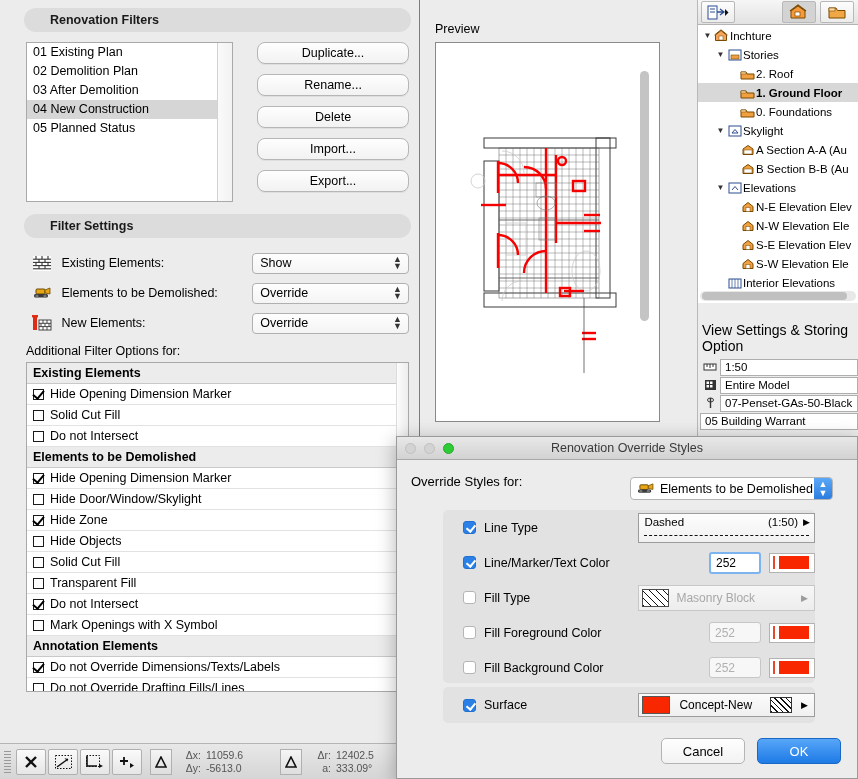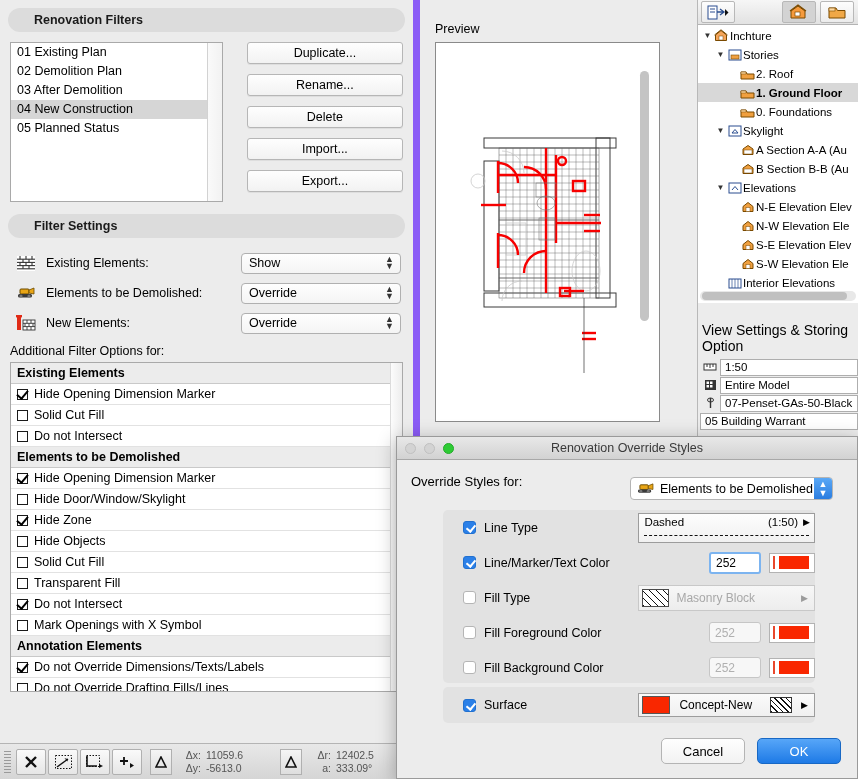--- a/index.html
+++ b/index.html
@@ -11,22 +11,23 @@
     font-size: 12px;
     color: #000;
     background: #ececec;
   }
   #root { position: relative; width: 858px; height: 779px; }
 
   
   .left-panel {
     position: absolute; left: 0; top: 0; width: 420px; height: 743px;
     background: #ececec;
-    border-right: 7px solid #8b5cf6;
+    border-right: 1px solid #8b5cf6;
     overflow: hidden;
+    padding-left: 16px;
   }
   .section-header {
     margin: 8px 8px 0 8px;
     height: 24px;
     background: #dcdcdc;
     border-radius: 12px;
     display: flex; align-items: center;
     padding-left: 26px;
     font-weight: bold; font-size: 12.5px;
     color: #1a1a1a;
@@ -54,21 +55,21 @@
   .fake-scroll-v {
     position: absolute; right: 0; top: 0; bottom: 0; width: 15px;
     background: linear-gradient(to right,#fafafa,#f2f2f2);
     border-left: 1px solid #d2d2d2;
   }
   .btn-col { display: flex; flex-direction: column; gap: 10px; width: 160px; }
   .push-btn {
     height: 22px;
     background: linear-gradient(to bottom,#fefefe,#f2f2f2);
     border: 1px solid #b6b6b6;
-    border-radius: 3px;
+    border-radius: 8px;
     font-size: 12.5px;
     display: flex; align-items: center; justify-content: center;
     box-shadow: 0 1px 0 rgba(0,0,0,0.06);
     cursor: default;
   }
 
   
   .fs-rows { margin: 10px 10px 0 14px; }
   .fs-row {
     display: flex; align-items: center;

